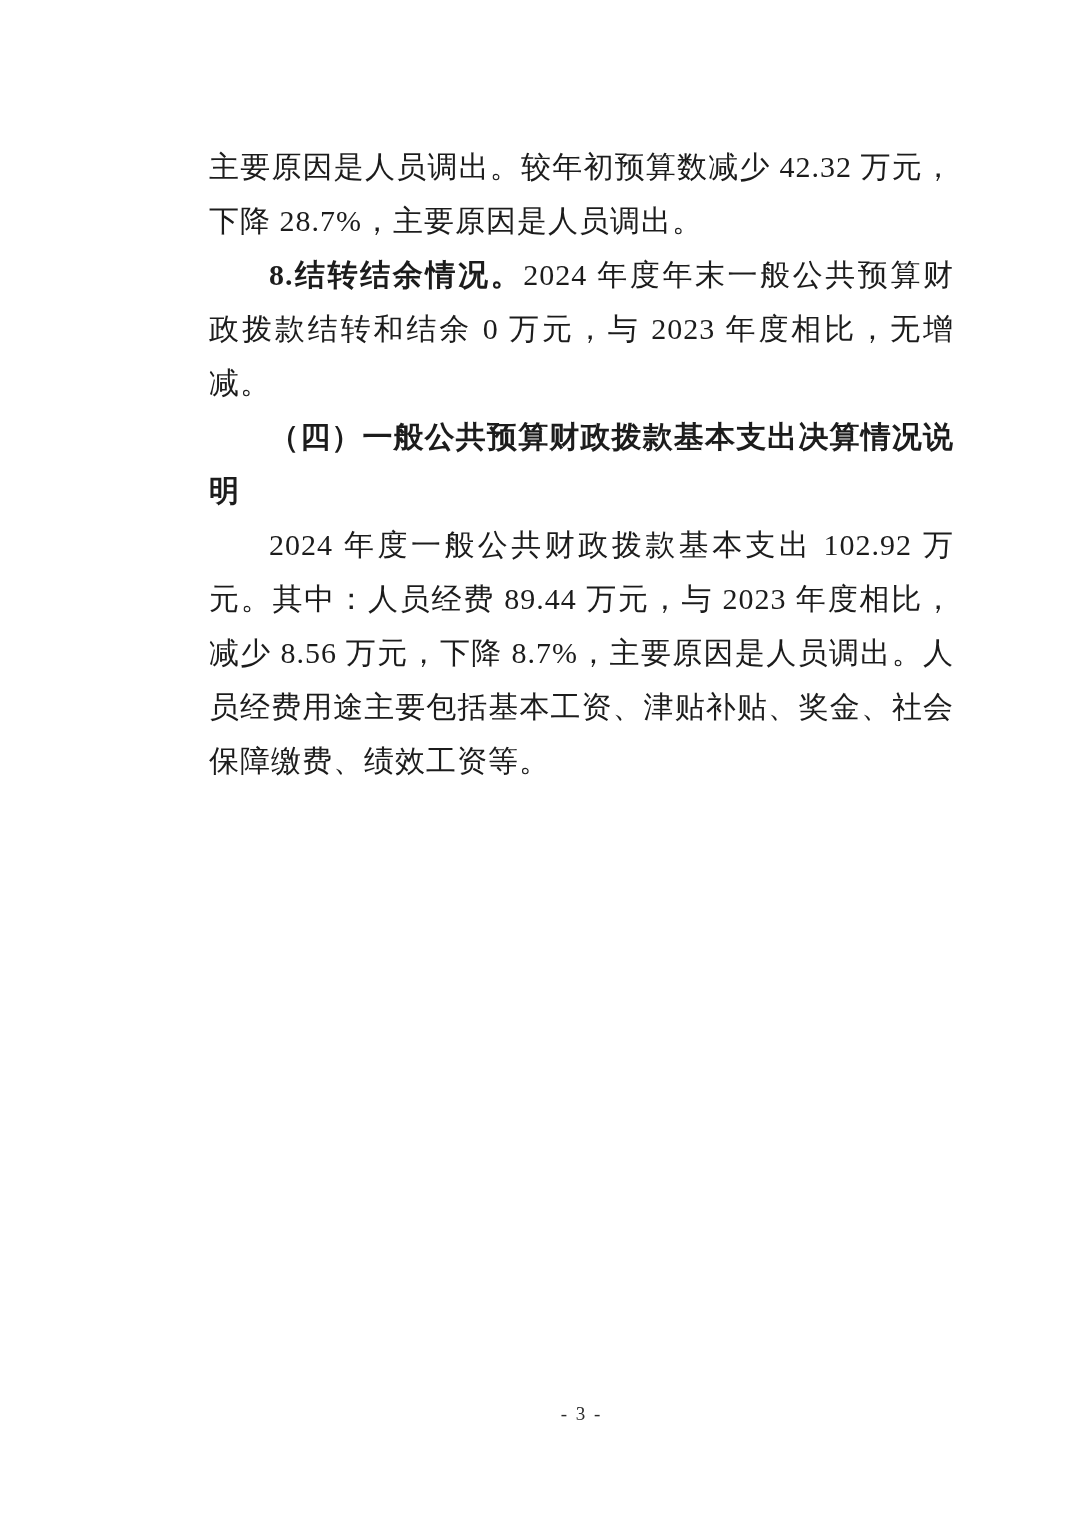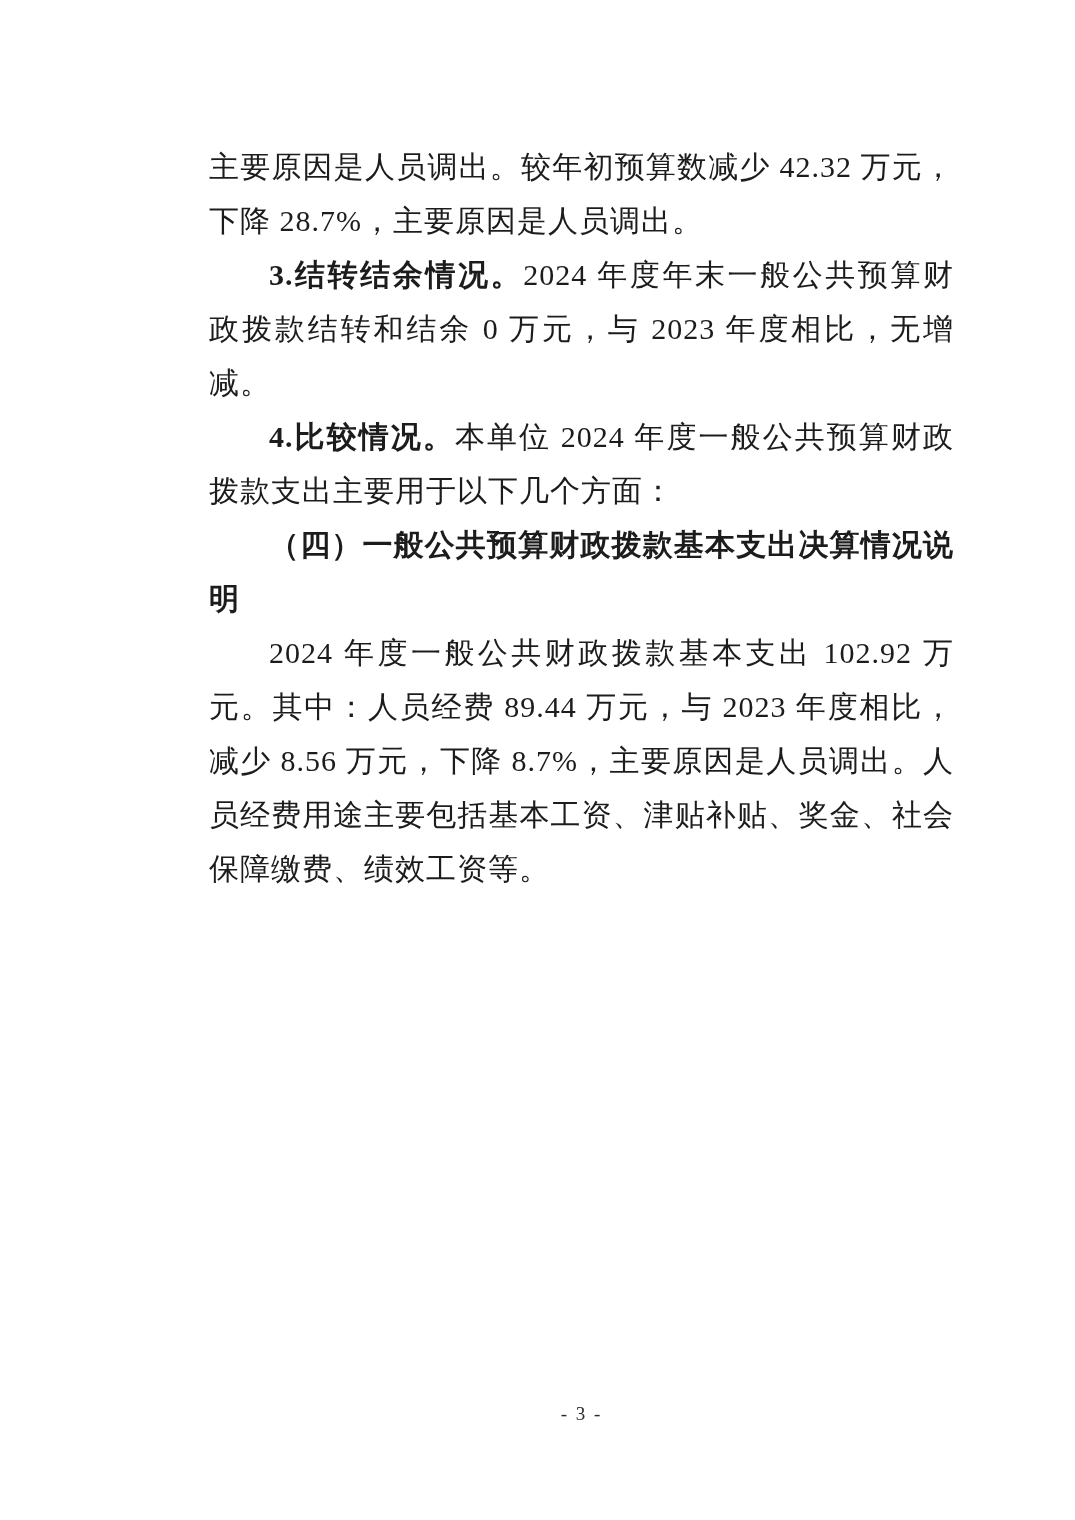--- a/index.html
+++ b/index.html
@@ -49,21 +49,20 @@
     letter-spacing: 2px;
     color: #2a2a2a;
   }
 </style>
 </head>
 <body>
 
 <div class="page">
   <main class="content">
       <p class="para"><span class="seg">主要原因是人员调出。较年初预算数减少 42.32 万元，下降 28.7%，主要原因是人员调出。</span></p>
-      <p class="para indent"><span class="seg bold">3.结转结余情况。</span><span class="seg">2024 年度年末一般公共预算财政拨款结转和结余 0 万元，与 2023 年度相比，无增减。</span></p>
-      <p class="para indent"><span class="seg bold">4.比较情况。</span><span class="seg">本单位 2024 年度一般公共预算财政拨款支出主要用于以下几个方面：</span></p>
+      <p class="para indent"><span class="seg bold">8.结转结余情况。</span><span class="seg">2024 年度年末一般公共预算财政拨款结转和结余 0 万元，与 2023 年度相比，无增减。</span></p>
       <p class="para indent"><span class="seg bold">（四）一般公共预算财政拨款基本支出决算情况说明</span></p>
       <p class="para indent"><span class="seg">2024 年度一般公共财政拨款基本支出 102.92 万元。其中：人员经费 89.44 万元，与 2023 年度相比，减少 8.56 万元，下降 8.7%，主要原因是人员调出。人员经费用途主要包括基本工资、津贴补贴、奖金、社会保障缴费、绩效工资等。</span></p>
     </main>
   <footer class="page-footer">
     <span>- 3 -</span>
   </footer>
 </div>
 
 </body></html>

